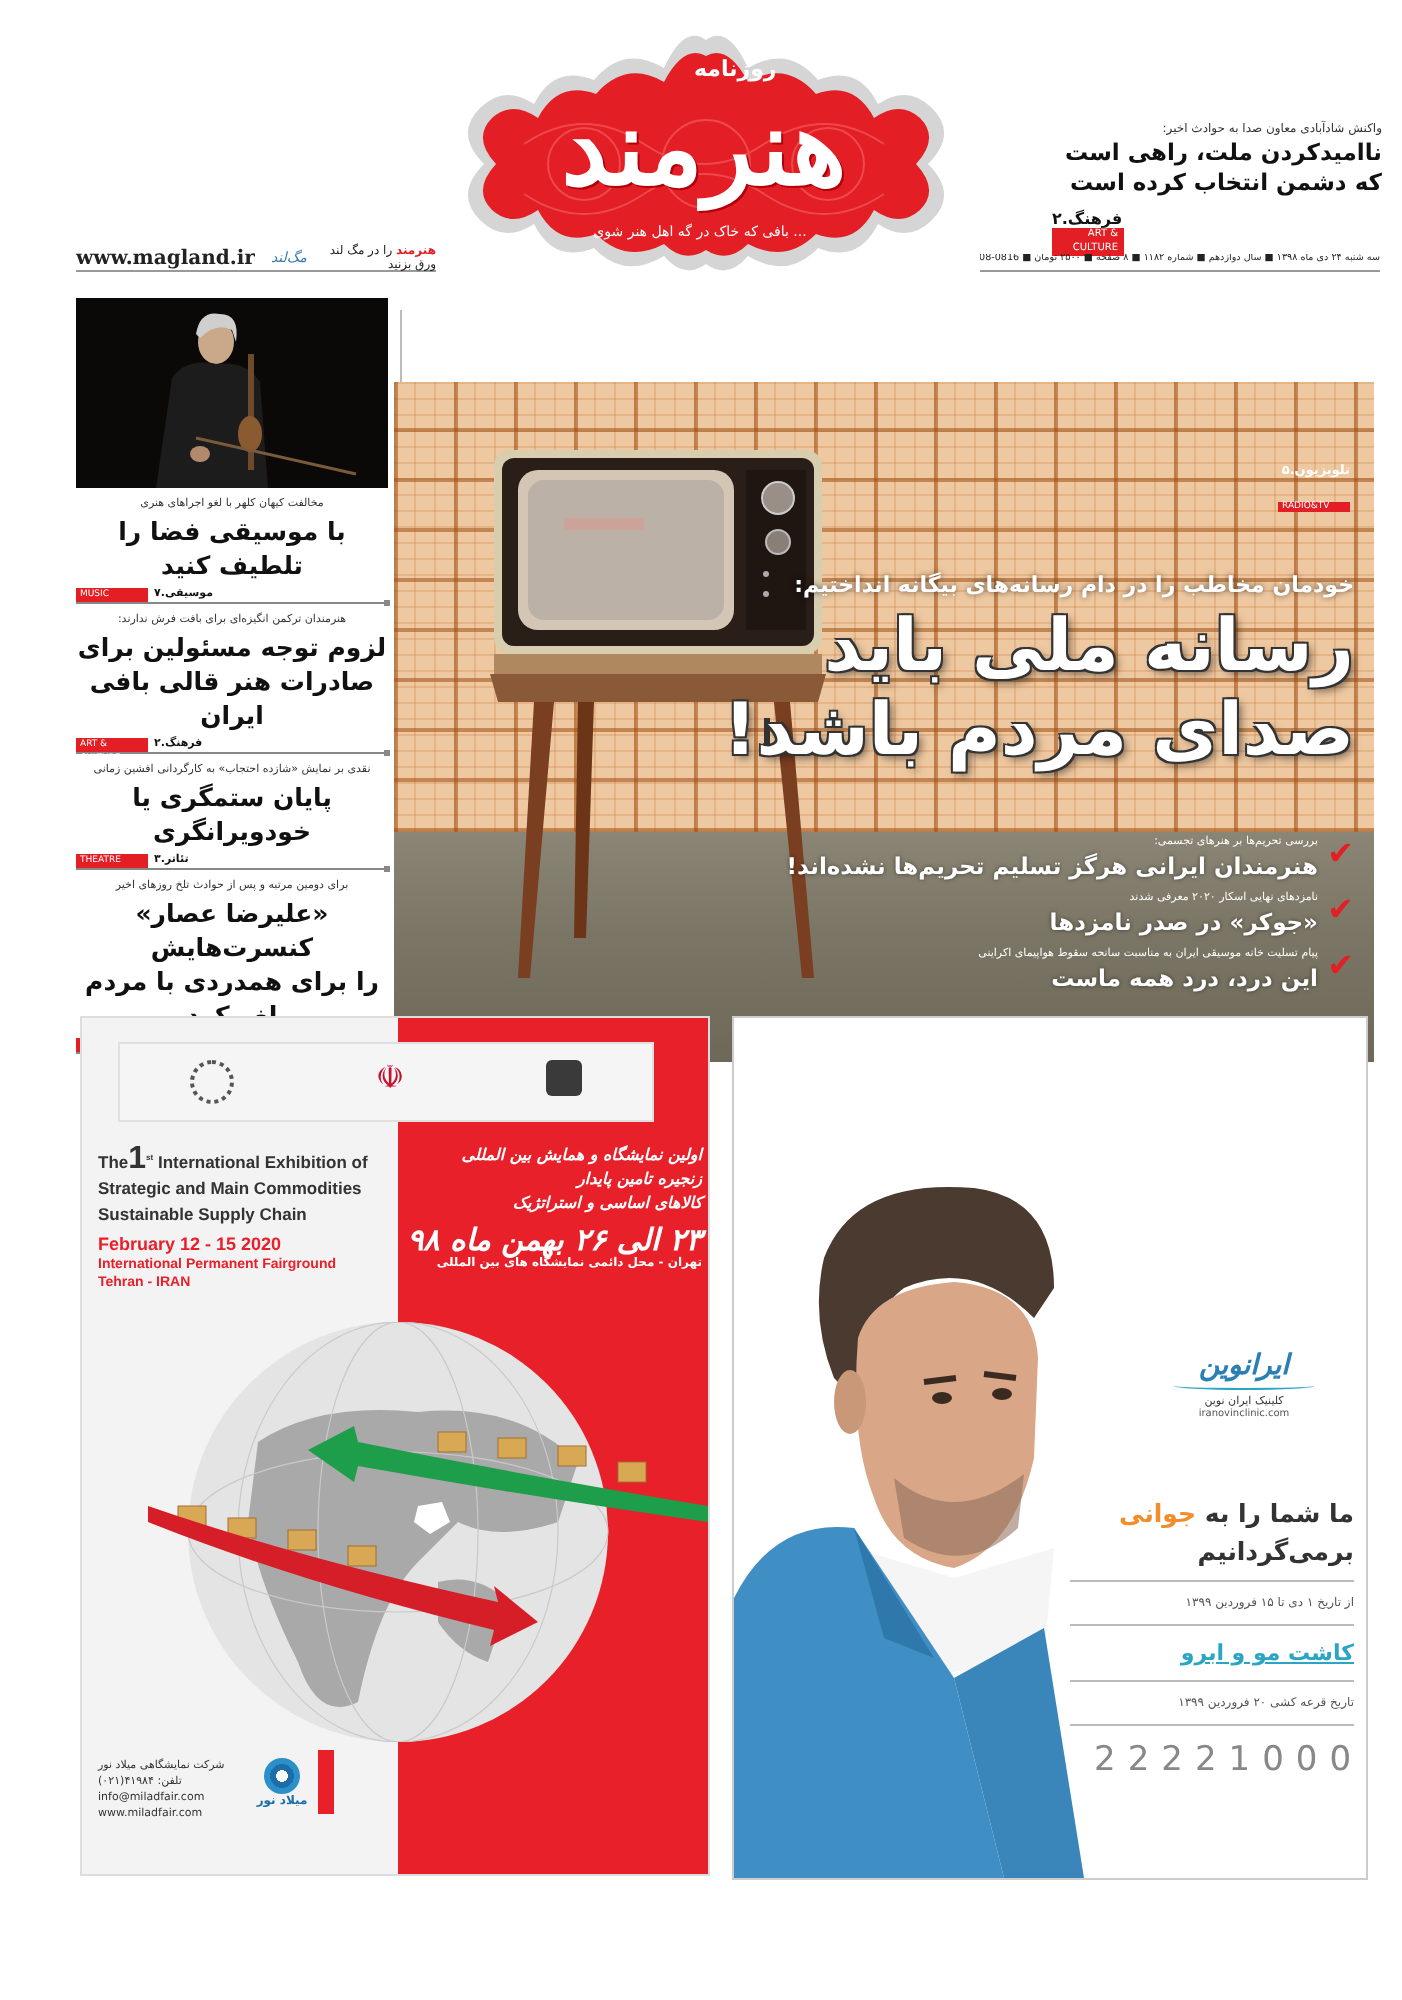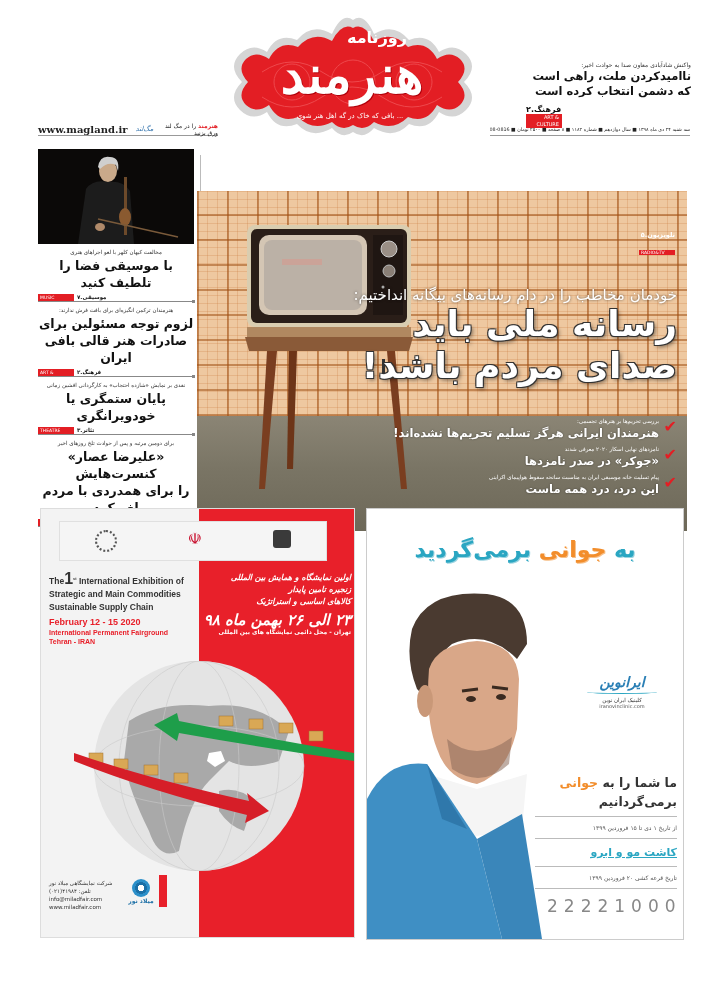--- a/index.html
+++ b/index.html
@@ -13,21 +13,21 @@
   .top-story.left { left: 38px; }
   .top-story.right { right: 10px; width: 165px; }
   .kicker { font-size: 6px; color: #333; line-height: 9px; }
   .ts-headline { font-size: 11.5px; font-weight: bold; line-height: 15px; color: #111; }
   .section-name { font-size: 8px; font-weight: bold; }
   .section-tag { display: inline-block; background: #e31e24; color: #fff; font-size: 5px; line-height: 7px; padding: 0 3px; width: 34px; }
   .section-row { direction: rtl; display: flex; flex-direction: column; align-items: flex-end; }
 
   .logo-wrap { position: absolute; left: 222px; top: 12px; width: 262px; height: 128px; }
   .logo-svg { position: absolute; left: 0; top: 0; }
-  .logo-small { position: absolute; left: 125px; top: 16px; color: #fff; font-size: 16px; font-weight: bold; direction: rtl; }
+  .logo-small { position: absolute; left: 125px; top: 16px; color: #fff; font-size: 11px; font-weight: bold; direction: rtl; }
   .logo-big { position: absolute; left: 30px; top: 28px; width: 200px; text-align: center; color: #fff; font-family: "DejaVu Serif", serif; font-size: 52px; font-weight: bold; direction: rtl; line-height: 70px; letter-spacing: -2px; text-shadow: 1px 1px 0 #b0000a; }
   .logo-tagline { position: absolute; left: 68px; top: 100px; width: 120px; text-align: center; color: #fff; font-size: 7px; direction: rtl; }
 
   .strip { position: absolute; top: 123px; height: 13px; border-bottom: 1px solid #999; display: flex; align-items: center; }
   .strip.left { left: 38px; width: 180px; gap: 8px; }
   .strip.right { left: 490px; width: 200px; }
   .strip-url { font-family: "DejaVu Serif", serif; font-size: 10px; font-weight: bold; color: #222; }
   .strip-promo { font-size: 6px; color: #222; direction: rtl; }
   .strip-promo .hl { color: #e31e24; font-weight: bold; }
   .mag-logo { font-size: 7px; color: #3a78b0; font-style: italic; }
@@ -53,21 +53,21 @@
       repeating-linear-gradient(90deg, rgba(160,80,20,0.55) 0 2px, transparent 2px 30px),
       repeating-linear-gradient(0deg, rgba(160,80,20,0.55) 0 2px, transparent 2px 25px),
       repeating-linear-gradient(90deg, rgba(200,120,60,0.25) 0 1px, transparent 1px 10px),
       repeating-linear-gradient(0deg, rgba(200,120,60,0.25) 0 1px, transparent 1px 8px); }
   .floor { position: absolute; left: 0; top: 225px; width: 100%; height: 115px; background: linear-gradient(180deg, #8b8575 0%, #7a7565 45%, #6d6858 100%); }
   .tv-area { position: absolute; left: 40px; top: 28px; width: 180px; height: 290px; }
 
   .feat-section { position: absolute; right: 12px; top: 40px; text-align: right; }
   .feat-section .sname { font-size: 6.5px; font-weight: bold; color: #fff; direction: rtl; display: block; }
   .feat-section .tag { display: inline-block; background: #e31e24; color: #fff; font-size: 4.5px; width: 36px; text-align: left; padding-left: 2px; }
-  .feat-kicker { position: absolute; right: 10px; top: 95px; font-size: 15px; color: #fff; direction: rtl; text-shadow: 0 0 3px rgba(0,0,0,0.6); }
+  .feat-kicker { position: absolute; right: 10px; top: 95px; font-size: 11px; color: #fff; direction: rtl; text-shadow: 0 0 3px rgba(0,0,0,0.6); font-weight: bold; }
   .feat-headline { position: absolute; right: 10px; top: 112px; width: 320px; direction: rtl; text-align: right; font-size: 36px; font-weight: bold; line-height: 42px; color: #fff; text-shadow: 1px 1px 0 #333, -1px -1px 0 #333, 1px -1px 0 #333, -1px 1px 0 #333, 2px 2px 4px rgba(0,0,0,0.5); }
   .bullets { position: absolute; right: 10px; top: 226px; width: 290px; direction: rtl; }
   .bullet { position: relative; padding-right: 18px; margin-bottom: 4px; }
   .bullet .check { position: absolute; right: 0; top: 2px; color: #e31e24; font-size: 16px; font-weight: bold; line-height: 16px; }
   .bullet .bk { font-size: 5.5px; color: #fff; line-height: 9px; }
   .bullet .bh { font-size: 11.5px; font-weight: bold; color: #fff; line-height: 15px; text-shadow: 0 0 2px rgba(0,0,0,0.5); }
 
   
   .expo-ad { position: absolute; left: 40px; top: 508px; width: 315px; height: 430px; background: #f3f3f3; overflow: hidden; border: 1px solid #ddd; }
   .expo-red { position: absolute; left: 158px; top: 0; width: 157px; height: 430px; background: #e8202a; }
@@ -101,21 +101,21 @@
   
   .clinic-ad { position: absolute; left: 366px; top: 508px; width: 318px; height: 432px; background: #fff; border: 1px solid #ccc; overflow: hidden; }
   .clinic-title { position: absolute; left: 0; top: 28px; width: 100%; text-align: center; direction: rtl; font-size: 22px; font-weight: bold; color: #2aa6c2; text-shadow: 1px 1px 0 #9ad3e0; }
   .clinic-title .orange { color: #f28d2b; text-shadow: 1px 1px 0 #f7c08a; }
   .man { position: absolute; left: 0; top: 80px; width: 200px; height: 350px; }
   .clinic-brand { position: absolute; left: 200px; top: 165px; width: 110px; text-align: center; }
   .clinic-brand .logo { font-family: "DejaVu Serif", serif; font-style: italic; font-weight: bold; font-size: 14px; color: #2a7fb5; direction: rtl; }
   .clinic-brand .swoosh { width: 70px; height: 4px; margin: 0 auto; border-bottom: 1.5px solid #2aa6c2; border-radius: 0 0 50% 50%; }
   .clinic-brand .name { font-size: 5.5px; color: #333; direction: rtl; margin-top: 3px; }
   .clinic-brand .url { font-size: 5px; color: #555; }
-  .clinic-text { position: absolute; left: 168px; top: 266px; width: 142px; direction: rtl; text-align: right; }
+  .clinic-text { position: absolute; left: 168px; top: 240px; width: 142px; direction: rtl; text-align: right; }
   .ct-line1 { font-size: 12.5px; font-weight: bold; color: #333; letter-spacing: 1px; }
   .ct-line1 .orange { color: #f28d2b; }
   .ct-line2 { font-size: 12.5px; font-weight: bold; color: #333; letter-spacing: 3px; margin-top: 4px; }
   .ct-rule { height: 1px; background: #bbb; margin: 7px 0; }
   .ct-small { font-size: 6px; color: #555; letter-spacing: 0.5px; }
   .ct-teal { font-size: 11px; font-weight: bold; color: #2aa6c2; letter-spacing: 2px; text-decoration: underline; }
   .ct-phone { font-size: 17px; color: #888; letter-spacing: 6px; direction: ltr; text-align: right; font-family: "DejaVu Sans", sans-serif; margin-left: 12px; }
 </style>
 </head>
 <body>
@@ -338,23 +338,20 @@
     </div>
     <div class="milad-logo">
       <div class="flower"></div>
       <div class="nm">میلاد نور</div>
     </div>
     <div class="milad-tag"></div>
   </div>
 </div>
 
 <div class="clinic-ad">
-  <div class="clinic-title">
-    <span>به </span><span class="orange">جوانی</span><span> برمی‌گردید</span>
-  </div>
 
   <svg class="man" viewBox="0 0 200 350">
 
     <path d="M45 40 Q60 0 120 5 Q160 10 160 55 L150 70 Q120 40 85 55 Q65 70 60 110 L50 100 Q38 70 45 40 Z" fill="#4a3a30"></path>
 
     <path d="M62 80 Q70 55 110 52 Q150 55 152 90 L150 140 Q140 185 110 195 Q80 190 70 160 Q58 130 62 80 Z" fill="#d9a788"></path>
     <ellipse cx="58" cy="112" rx="8" ry="16" fill="#c99878"></ellipse>
     <path d="M80 150 Q110 175 145 148 L142 175 Q115 200 85 180 Z" fill="#8a6a5a" opacity="0.55"></path>
     <path d="M95 102 l16 -2 M125 98 l16 2" stroke="#3a2a20" stroke-width="3"></path>
     <ellipse cx="104" cy="110" rx="5" ry="3" fill="#3a2a20"></ellipse>

